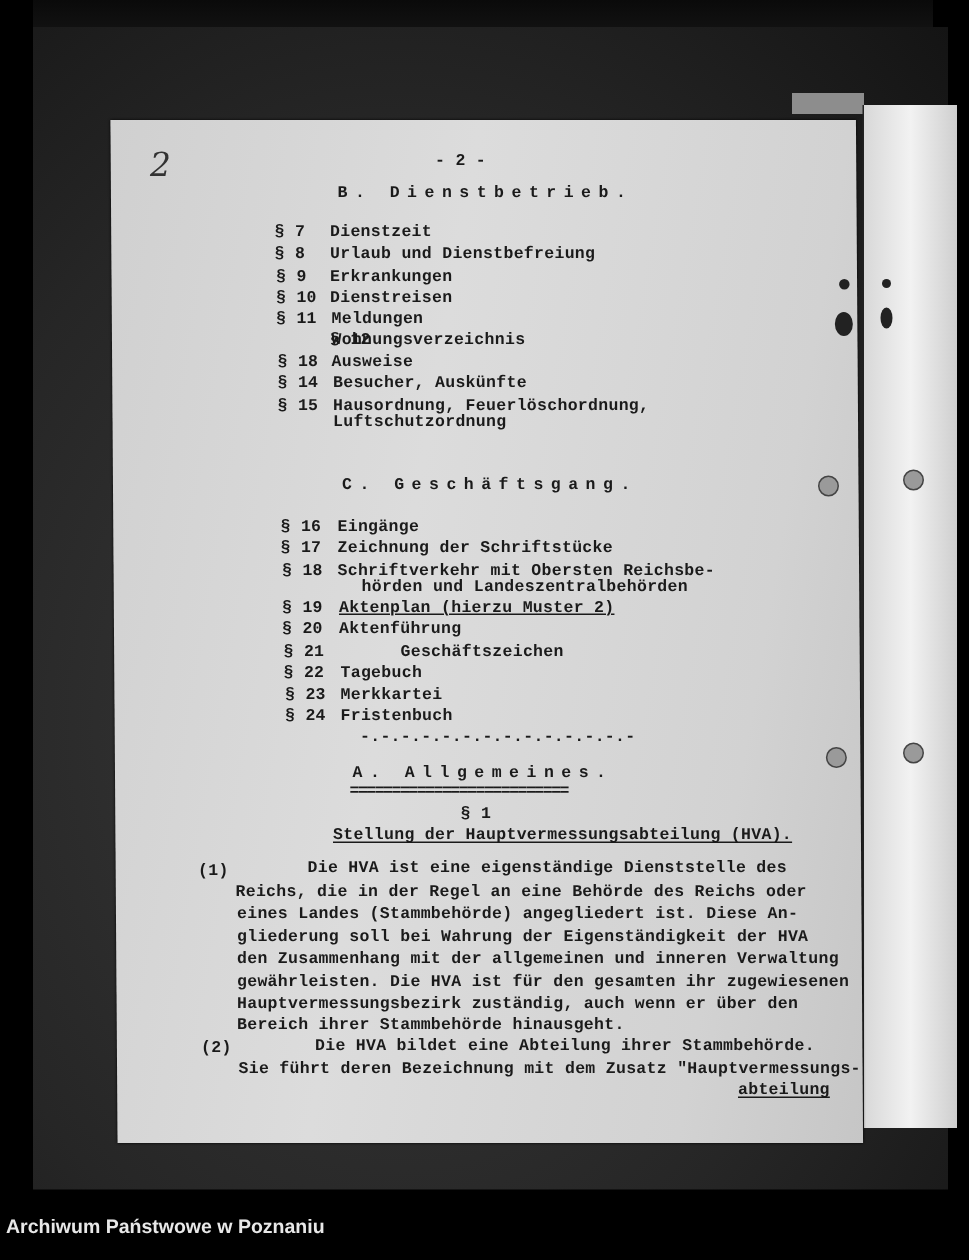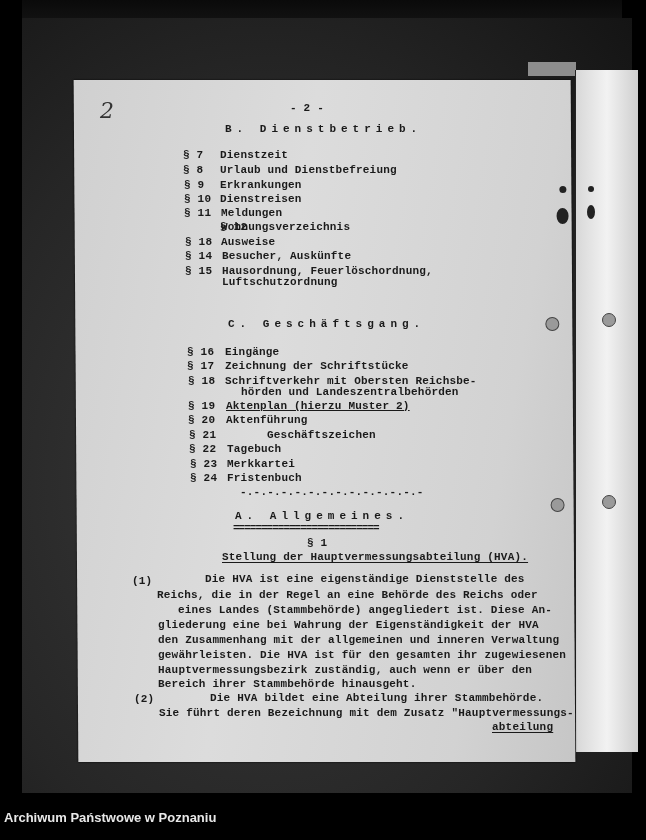--- a/index.html
+++ b/index.html
@@ -114,22 +114,22 @@
 
   <div class="abs t spaced" style="left:235px;top:510px;">A. Allgemeines.</div>
   <div class="abs t" style="left:233px;top:522px;letter-spacing:-1px;">==========================</div>
   <div class="abs t" style="left:307px;top:537px;">§ 1</div>
   <div class="abs t ul" style="left:186px;top:551px;">Stellung der Hauptvermessungsabteilung (HVA).</div>
 
   <div>
     <div class="abs t" style="left:132px;top:575px;">(1)</div>
     <div class="abs t" style="left:205px;top:573px;">Die HVA ist eine eigenständige Dienststelle des</div>
     <div class="abs t" style="left:157px;top:589px;">Reichs, die in der Regel an eine Behörde des Reichs oder</div>
-    <div class="abs t" style="left:158px;top:604px;margin-left:20px;">eines Landes (Stammbehörde) angegliedert ist. Diese An-</div>
-    <div class="abs t" style="left:158px;top:619px;">gliederung eine bei Wahrung der Eigenständigkeit der HVA</div>
+    <div class="abs t" style="left:158px;top:604px;">eines Landes (Stammbehörde) angegliedert ist. Diese An-</div>
+    <div class="abs t" style="left:158px;top:619px;">gliederung soll bei Wahrung der Eigenständigkeit der HVA</div>
     <div class="abs t" style="left:158px;top:634px;">den Zusammenhang mit der allgemeinen und inneren Verwaltung</div>
     <div class="abs t" style="left:158px;top:649px;">gewährleisten. Die HVA ist für den gesamten ihr zugewiesenen</div>
     <div class="abs t" style="left:158px;top:664px;">Hauptvermessungsbezirk zuständig, auch wenn er über den</div>
     <div class="abs t" style="left:158px;top:678px;">Bereich ihrer Stammbehörde hinausgeht.</div>
   </div>
 
   <div>
     <div class="abs t" style="left:134px;top:693px;">(2)</div>
     <div class="abs t" style="left:210px;top:692px;">Die HVA bildet eine Abteilung ihrer Stammbehörde.</div>
     <div class="abs t" style="left:159px;top:707px;">Sie führt deren Bezeichnung mit dem Zusatz "Hauptvermessungs-</div>

